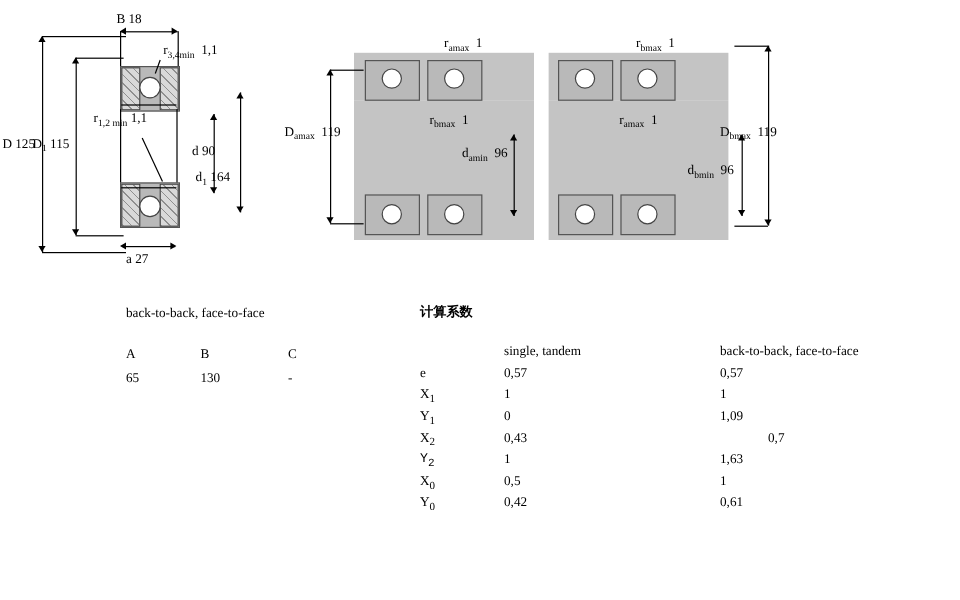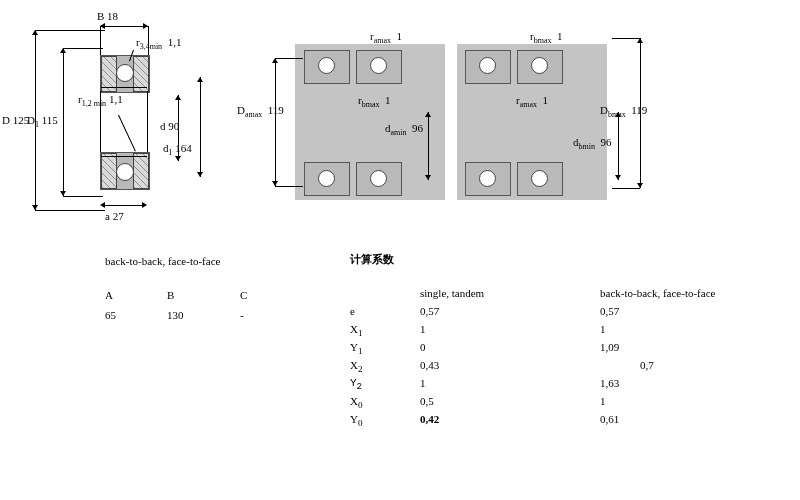--- a/index.html
+++ b/index.html
@@ -247,17 +247,17 @@
         <span class="abs" style="left: 70px;">1</span>
         <span class="abs" style="left: 250px;">1,63</span>
       </div>
       <div style="position: relative; height: 18px;">
         <span class="abs" style="left: 0px;">X<sub>0</sub></span>
         <span class="abs" style="left: 70px;">0,5</span>
         <span class="abs" style="left: 250px;">1</span>
       </div>
       <div style="position: relative; height: 18px;">
         <span class="abs" style="left: 0px;">Y<sub>0</sub></span>
-        <span class="abs" style="left: 70px; font-weight: bold;">0,42</span>
+        <span class="abs" style="left: 70px;">0,42</span>
         <span class="abs" style="left: 250px;">0,61</span>
       </div>
     </div>
 </div>
 
 </body></html>

